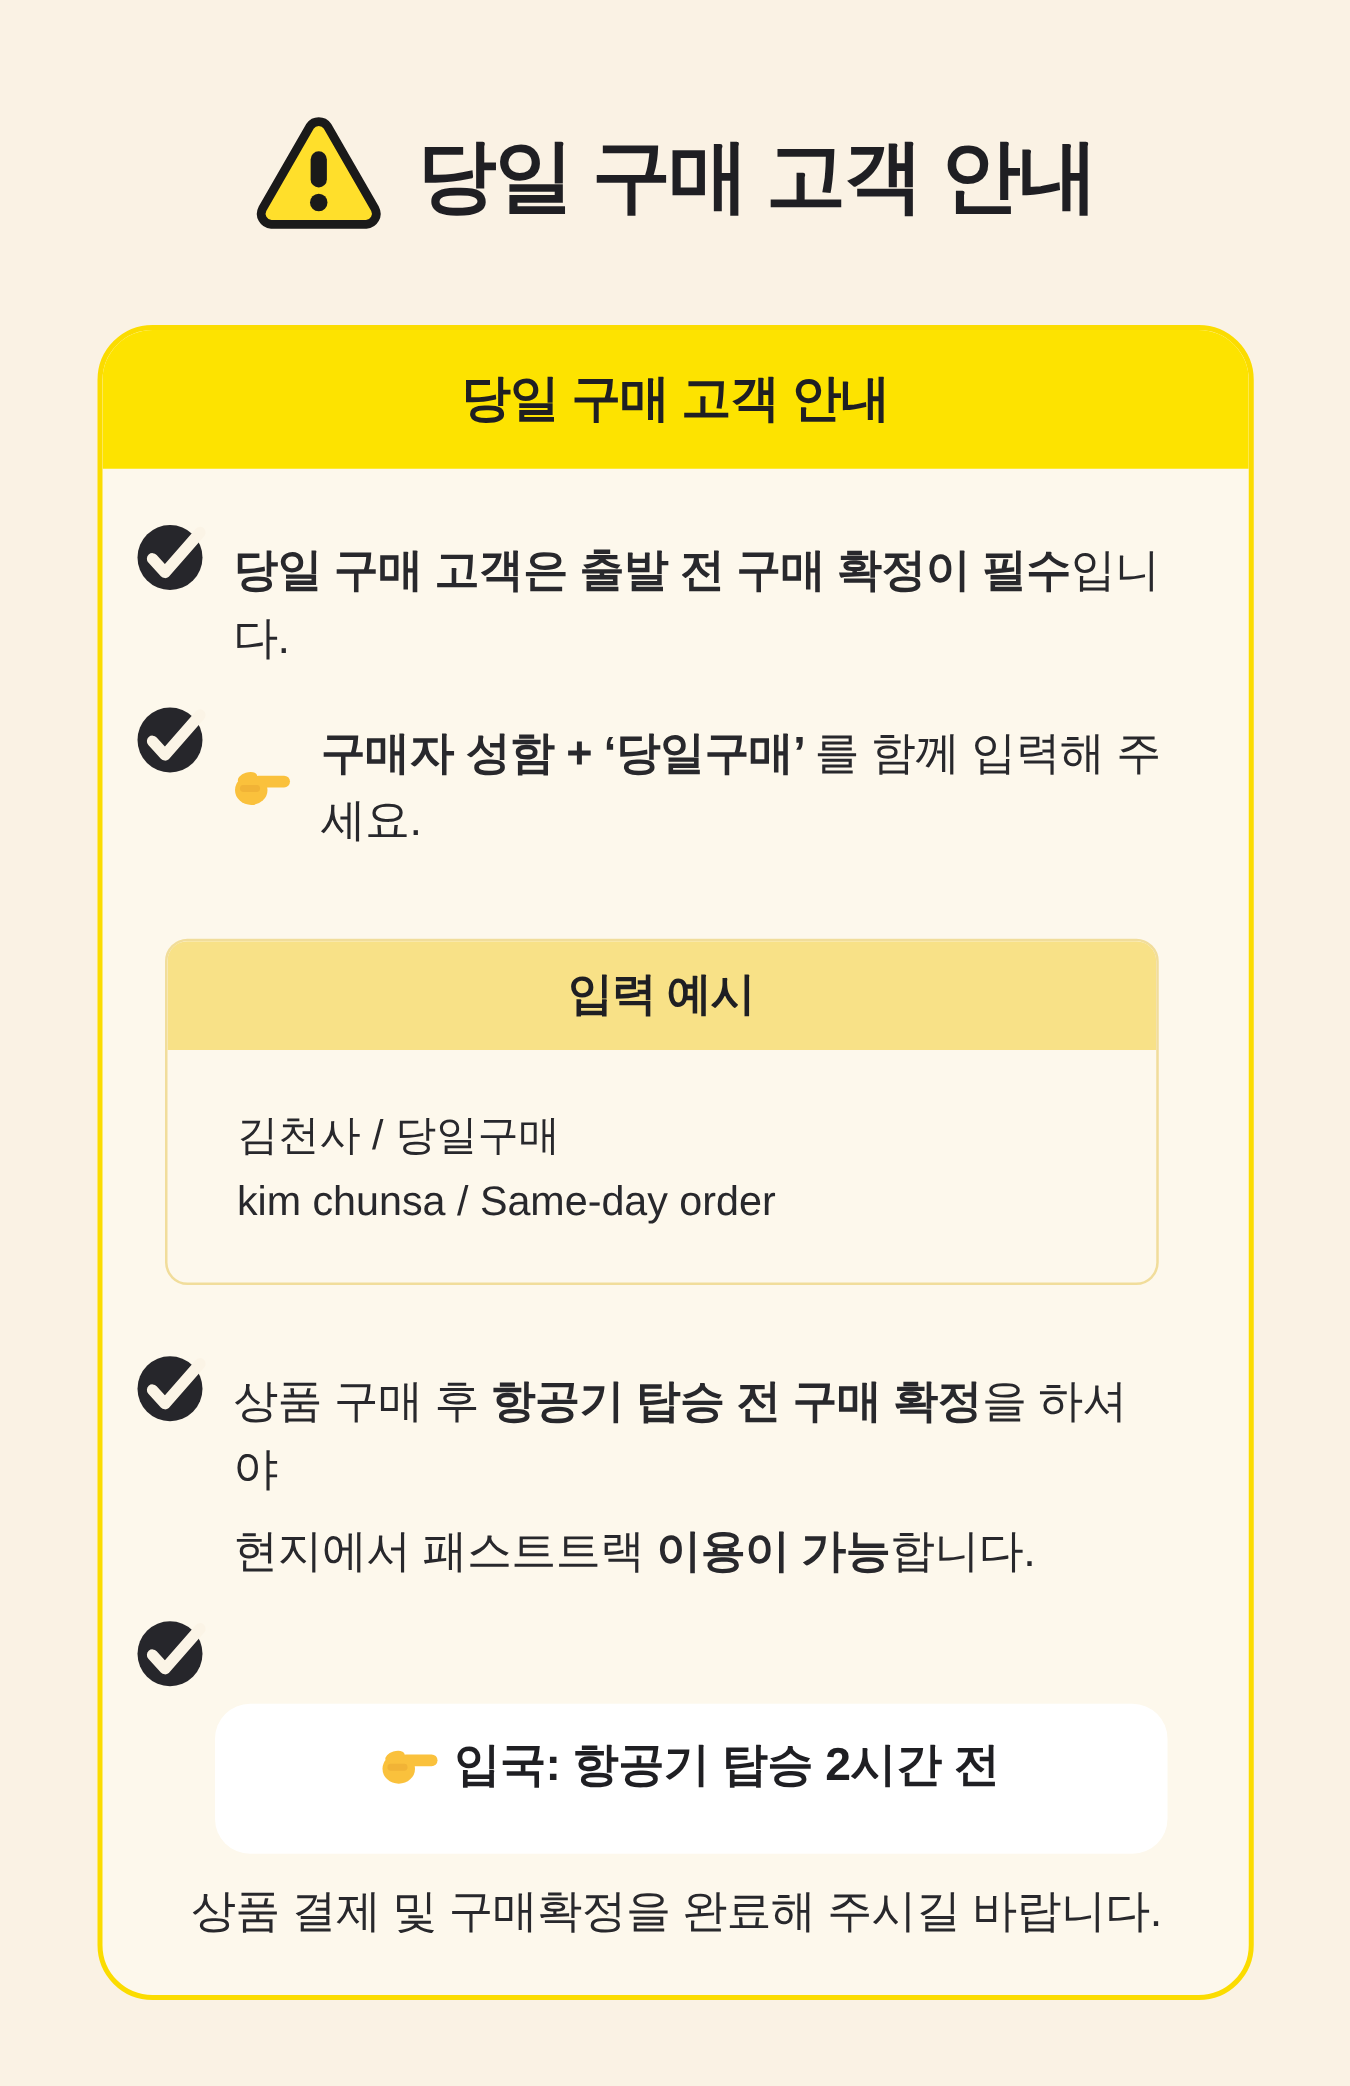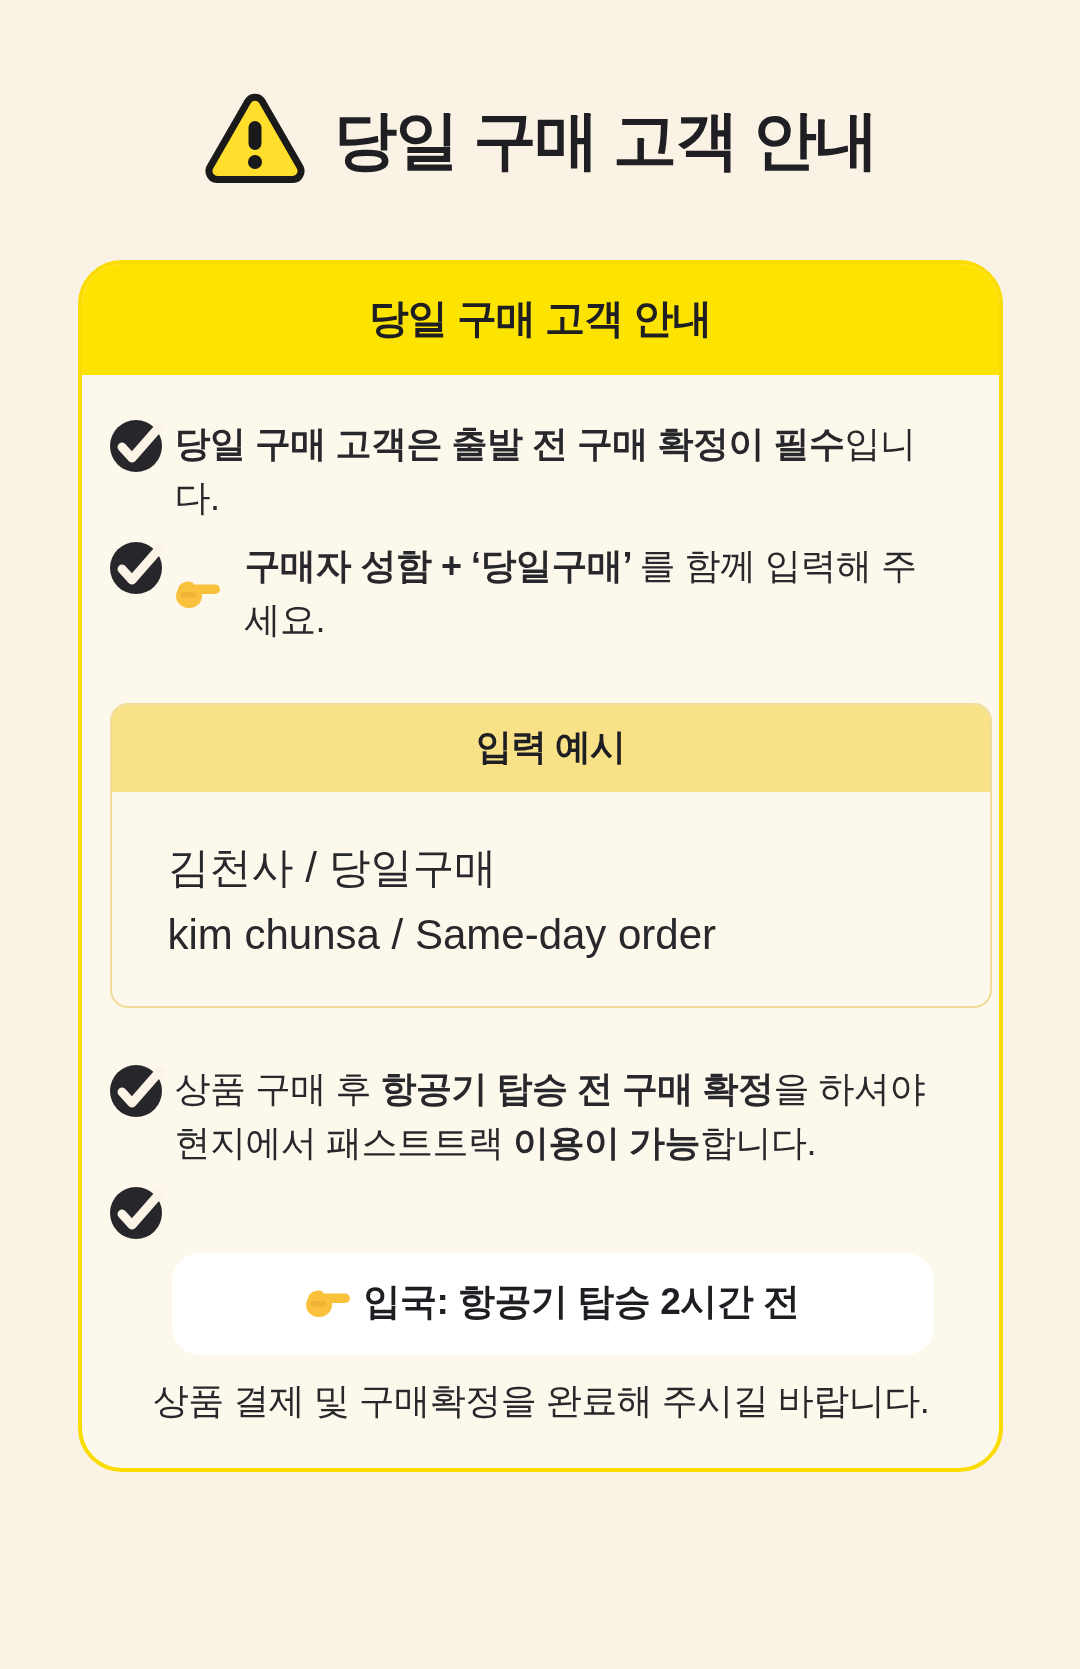--- a/index.html
+++ b/index.html
@@ -38,52 +38,52 @@
   }
   .bullet{
     display:flex;align-items:flex-start;gap:13px;
     margin-bottom:14px;
   }
   .check{flex:0 0 52px;height:52px;margin-top:3px;}
   .check svg{overflow:visible;display:block;}
   .bullet-text{
     font-size:36px;line-height:1.5;letter-spacing:-0.5px;
   }
-  .bullet-text p{margin:0;}
+  .bullet-text p{margin:12px;}
   .finger-line{
     display:flex;align-items:center;gap:24px;
     margin-top:2px;
   }
   .finger-icon{display:inline-flex;flex:0 0 auto;}
   .example-box{
-    width:882px;
+    width:795px;
     margin:56px auto 54px;
     border:2px solid #F1DD9B;
     border-radius:18px;
     background:#FDF8EC;
     overflow:hidden;
     box-sizing:border-box;
   }
   .example-header{
     background:#F8E187;
     text-align:center;
     font-size:36px;font-weight:800;color:#1F1F23;letter-spacing:-1px;
     padding:18px 0 20px;
   }
   .example-body{
     padding:42px 56px 38px;
-    font-size:42px;line-height:1.6;letter-spacing:0;
+    font-size:33px;line-height:1.6;letter-spacing:0;
   }
   .example-body p{margin:0;}
   .schedule-box{
     width:762px;
     margin:12px 0 22px 62px;
     background:#FFFFFF;
     border-radius:28px;
-    padding:18px 0 22px;
+    padding:18px 0 40px;
     box-sizing:border-box;
   }
   .sched-line{
     margin:6px 0;
     display:flex;justify-content:center;align-items:center;gap:12px;
     font-size:37px;font-weight:800;letter-spacing:-0.5px;color:#1F1F23;
   }
   .footer-line{
     margin:22px 0 0 24px;
     text-align:center;

